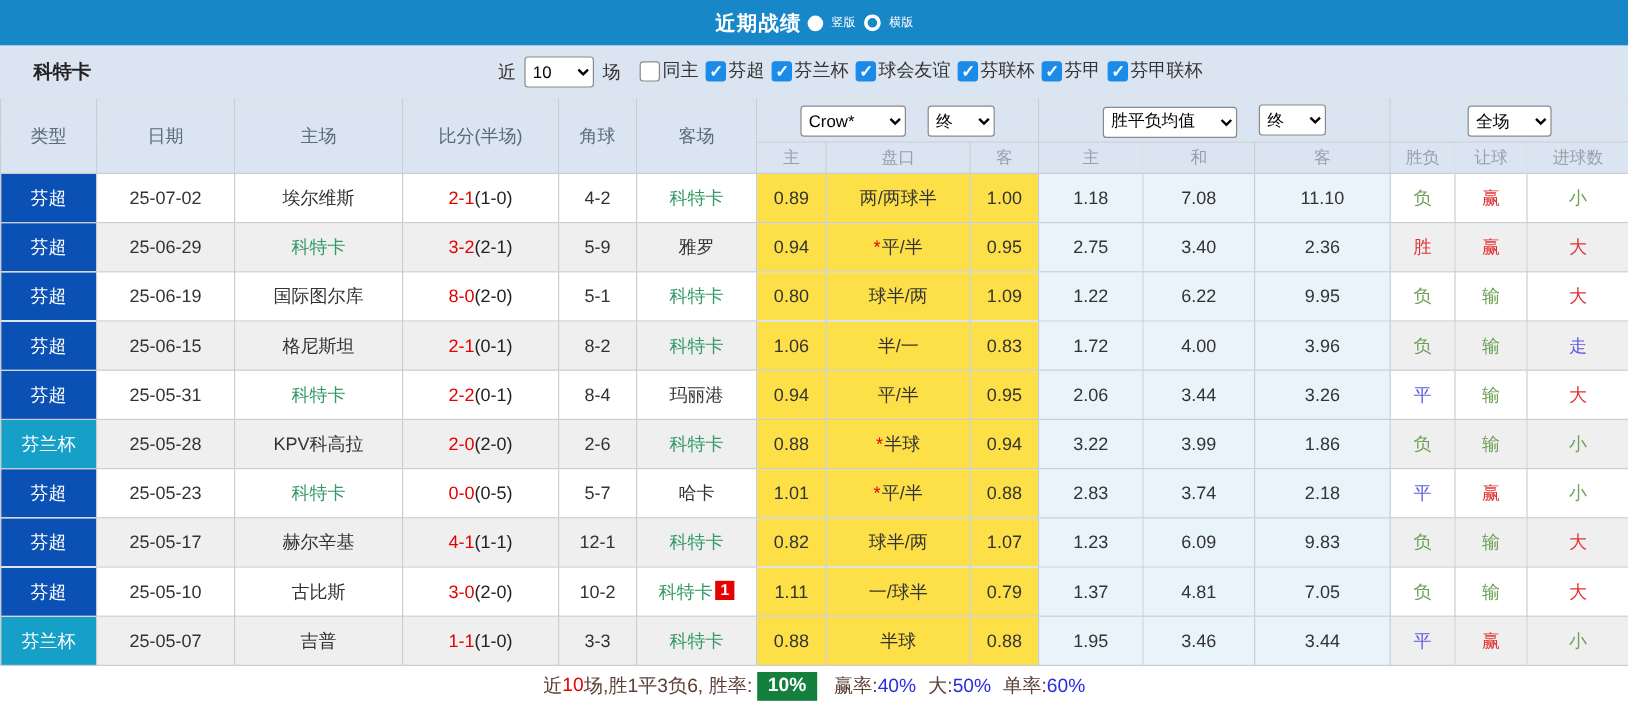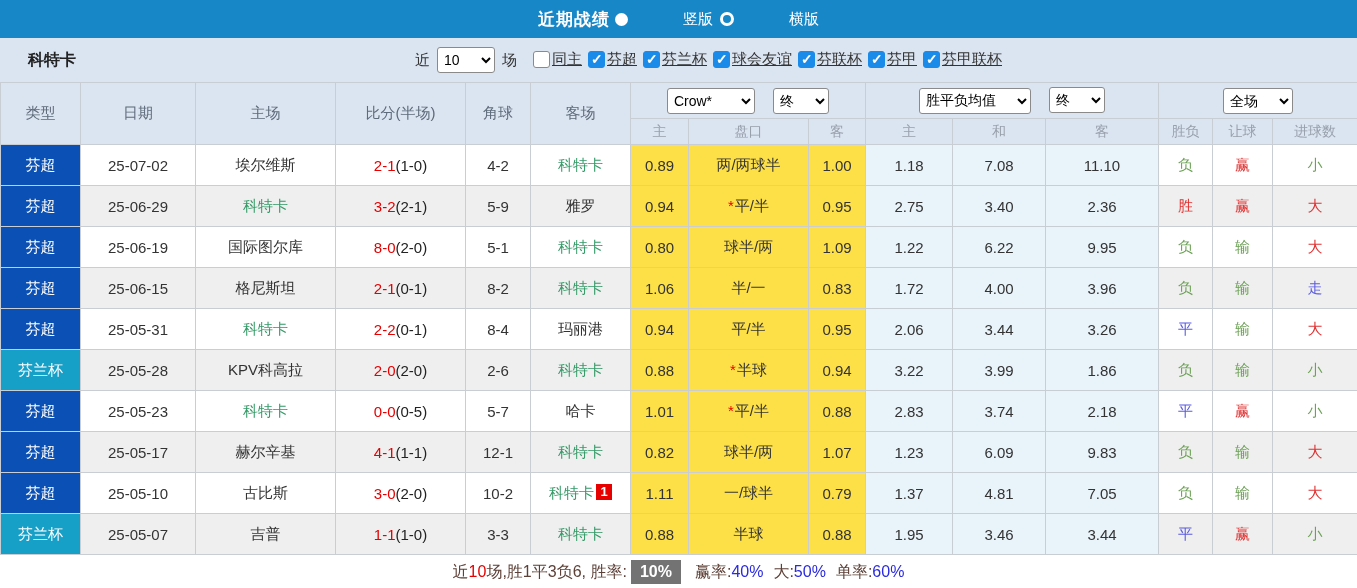--- a/index.html
+++ b/index.html
@@ -18,34 +18,34 @@
   }
   .topbar .title { font-weight:bold; font-size:17px; letter-spacing:1px; }
   .radio-dot {
     width:13px; height:13px; border-radius:50%; background:#fff;
     display:inline-block; margin-left:-2px;
   }
   .radio-ring {
     width:14px; height:14px; border-radius:50%;
     border:3.5px solid #fff; background:transparent; display:inline-block;
   }
-  .radio-label { font-size:15px;margin-left:48px; }
+  .radio-label { font-size:10px; }
   
   .filterbar {
     height:44px; background:#dbe4f1; position:relative;
     display:flex; align-items:center; font-size:15px;
   }
   .team-name { position:absolute; left:28px; font-weight:bold; font-size:16px; color:#222; }
   .filter-controls { margin:0 auto; display:flex; align-items:center; gap:4px; padding-left:60px; }
   select {
     font-family:inherit; font-size:14px; height:26px;
     border:1px solid #8a8a8a; border-radius:3px; background:#fff; padding:0 2px;
   }
   .sel-recent { width:58px; margin:0 3px; }
-  .check-item { display:inline-flex; align-items:center; margin-left:6px; cursor:pointer;text-decoration:underline; }
+  .check-item { display:inline-flex; align-items:flex-end; margin-left:6px; cursor:pointer; }
   .check-item:first-child { margin-left:12px; }
   input[type="checkbox"] {
     appearance:none; -webkit-appearance:none;
     width:17px; height:17px; border:1px solid #8a8a8a; border-radius:3px;
     background:#fff; margin:0 2px 0 0; position:relative; cursor:pointer;
   }
   input[type="checkbox"]:checked { background:#1b8bea; border-color:#1b8bea; }
   input[type="checkbox"]:checked::after {
     content:"✓"; position:absolute; left:2px; top:-1px;
     color:#fff; font-size:14px; font-weight:bold;
@@ -82,21 +82,21 @@
   .sel-company { width:88px; margin-right:14px; }
   .sel-state { width:56px; }
   .sel-avg { width:112px; margin-right:14px;font-family:Liberation Mono, monospace; }
   .sel-scope { width:70px; }
   
   .footer {
     height:34px; display:flex; align-items:center; justify-content:center;
     font-size:16px; color:#5d4037;
   }
   .footer .red { color:#e60000; }
-  .footer .green-box { background:#737373; color:#fff; font-weight:bold; padding:3px 9px; margin:0 4px; }
+  .footer .green-box { background:#15803d; color:#fff; font-weight:bold; padding:3px 9px; margin:0 4px; }
   .footer .blue { color:#2a2ae0; }
   .footer .seg { margin-left:10px; }
 </style>
 </head>
 <body>
 
 <div class="topbar">
   <span class="title">近期战绩</span>
   <span class="radio-dot"></span>
   <span class="radio-label">竖版</span>

